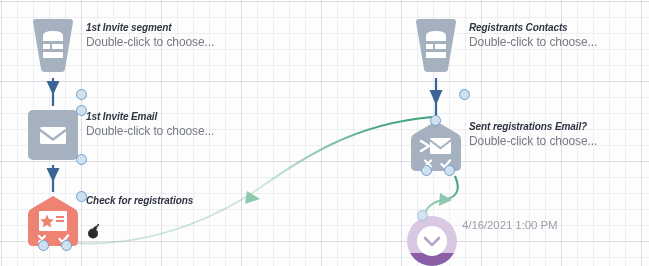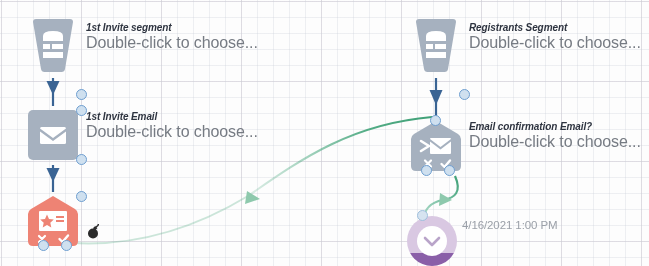--- a/index.html
+++ b/index.html
@@ -41,21 +41,21 @@
   }
   .title {
     font-size: 10px;
     font-weight: bold;
     color: #2e3440;
     letter-spacing: -0.1px;
     line-height: 14px;
     font-style: italic;
   }
   .subtitle {
-    font-size: 16px;
+    font-size: 12px;
     font-weight: normal;
     color: #767b83;
     line-height: 15px;
     letter-spacing: -0.1px;
   }
   .title-muted {
     font-size: 11.5px;
     font-weight: bold;
     color: #8d8f96;
     line-height: 14px;
@@ -168,57 +168,58 @@
       <rect x="28" y="20" width="8" height="2" fill="#ee8374"></rect>
       <rect x="28" y="24" width="8" height="2" fill="#ee8374"></rect>
       <path d="M 22 40 L 28 46 M 28 40 L 22 46" stroke="#ffffff" stroke-width="2.2" stroke-linecap="round" transform="translate(-11,0)"></path>
       <path d="M 31.5 43 L 34.5 46 L 40 39.5" stroke="#ffffff" stroke-width="2.4" fill="none" stroke-linecap="round" stroke-linejoin="round"></path>
     </svg>
     <div class="port" style="left:47.5px; top:-5px;"></div>
     <div class="port" style="left:10px; top:44px;"></div>
     <div class="port" style="left:33px; top:44px;"></div>
   </div>
   <div class="labels" style="left:86px; top:194px;">
+    <div class="title">Check for registrations</div>
     <svg class="badge-icon" style="left:0px; top:30px;" width="15" height="15" viewBox="0 0 15 15">
       <circle cx="7" cy="9.5" r="5" fill="#2b2b2b"></circle>
       <rect x="7.6" y="2.6" width="3.2" height="3.2" rx="0.6" fill="#2b2b2b" transform="rotate(42 9.2 4.2)"></rect>
       <path d="M 10.4 2.8 Q 12.6 1.2 12.3 0.2" stroke="#2b2b2b" stroke-width="1.4" fill="none" stroke-linecap="round"></path>
     </svg>
   </div>
 
   <div class="node" style="left:411px; top:18px; width:50px; height:55px;">
     <svg class="node-shape" width="50" height="55" viewBox="0 0 50 55">
       <path d="M 5 4 Q 5 1 8 1 L 42 1 Q 45 1 45 4 L 37 51 Q 36.5 54 33.5 54 L 16.5 54 Q 13.5 54 13 51 Z" fill="#a6b1bf"></path>
       <path d="M 15 18 Q 15 13 25 13 Q 35 13 35 18 L 35 23 L 15 23 Z" fill="#ffffff"></path>
       <rect x="15" y="26" width="7" height="5" fill="#ffffff"></rect>
       <rect x="24" y="26" width="11" height="5" fill="#ffffff"></rect>
       <rect x="15" y="34" width="20" height="6" fill="#ffffff"></rect>
     </svg>
     <div class="port" style="left:47.5px; top:71px;"></div>
   </div>
   <div class="labels" style="left:469px; top:21px;">
-    <div class="title">Registrants Segment</div>
+    <div class="title">Registrants Contacts</div>
     <div class="subtitle">Double-click to choose...</div>
   </div>
 
   <div class="node" style="left:411px; top:121px; width:50px; height:50px;">
     <svg class="node-shape" width="50" height="50" viewBox="0 0 50 50">
       <path d="M 25 0 L 47 13 Q 50 15 50 18 L 50 45 Q 50 50 45 50 L 5 50 Q 0 50 0 45 L 0 18 Q 0 15 3 13 Z" fill="#a6b1bf"></path>
       <rect x="19" y="17" width="21" height="16" rx="1" fill="#ffffff"></rect>
       <path d="M 19 18 L 29.5 26 L 40 18 L 40 20.5 L 29.5 28.5 L 19 20.5 Z" fill="#a6b1bf"></path>
       <path d="M 10 20 L 18 25 L 10 30" stroke="#ffffff" stroke-width="2.6" fill="none" stroke-linecap="round" stroke-linejoin="round"></path>
       <path d="M 14 39.5 L 20 45.5 M 20 39.5 L 14 45.5" stroke="#ffffff" stroke-width="2.2" stroke-linecap="round"></path>
       <path d="M 30.5 43 L 33.5 46 L 39 39.5" stroke="#ffffff" stroke-width="2.4" fill="none" stroke-linecap="round" stroke-linejoin="round"></path>
     </svg>
     <div class="port" style="left:19px; top:-6px;"></div>
     <div class="port" style="left:10px; top:44px;"></div>
     <div class="port" style="left:33px; top:44px;"></div>
   </div>
   <div class="labels" style="left:469px; top:120px;">
-    <div class="title">Email confirmation Email?</div>
+    <div class="title">Sent registrations Email?</div>
     <div class="subtitle">Double-click to choose...</div>
   </div>
 
   <div class="node" style="left:406px; top:215px; width:52px; height:52px;">
     <svg class="node-shape" width="52" height="52" viewBox="0 0 52 52">
       <clipPath id="clockClip">
           <circle cx="26" cy="26" r="25"></circle>
         </clipPath>
       <g clip-path="url(#clockClip)">
         <rect x="0" y="0" width="52" height="38" fill="#d9c8e2"></rect>

